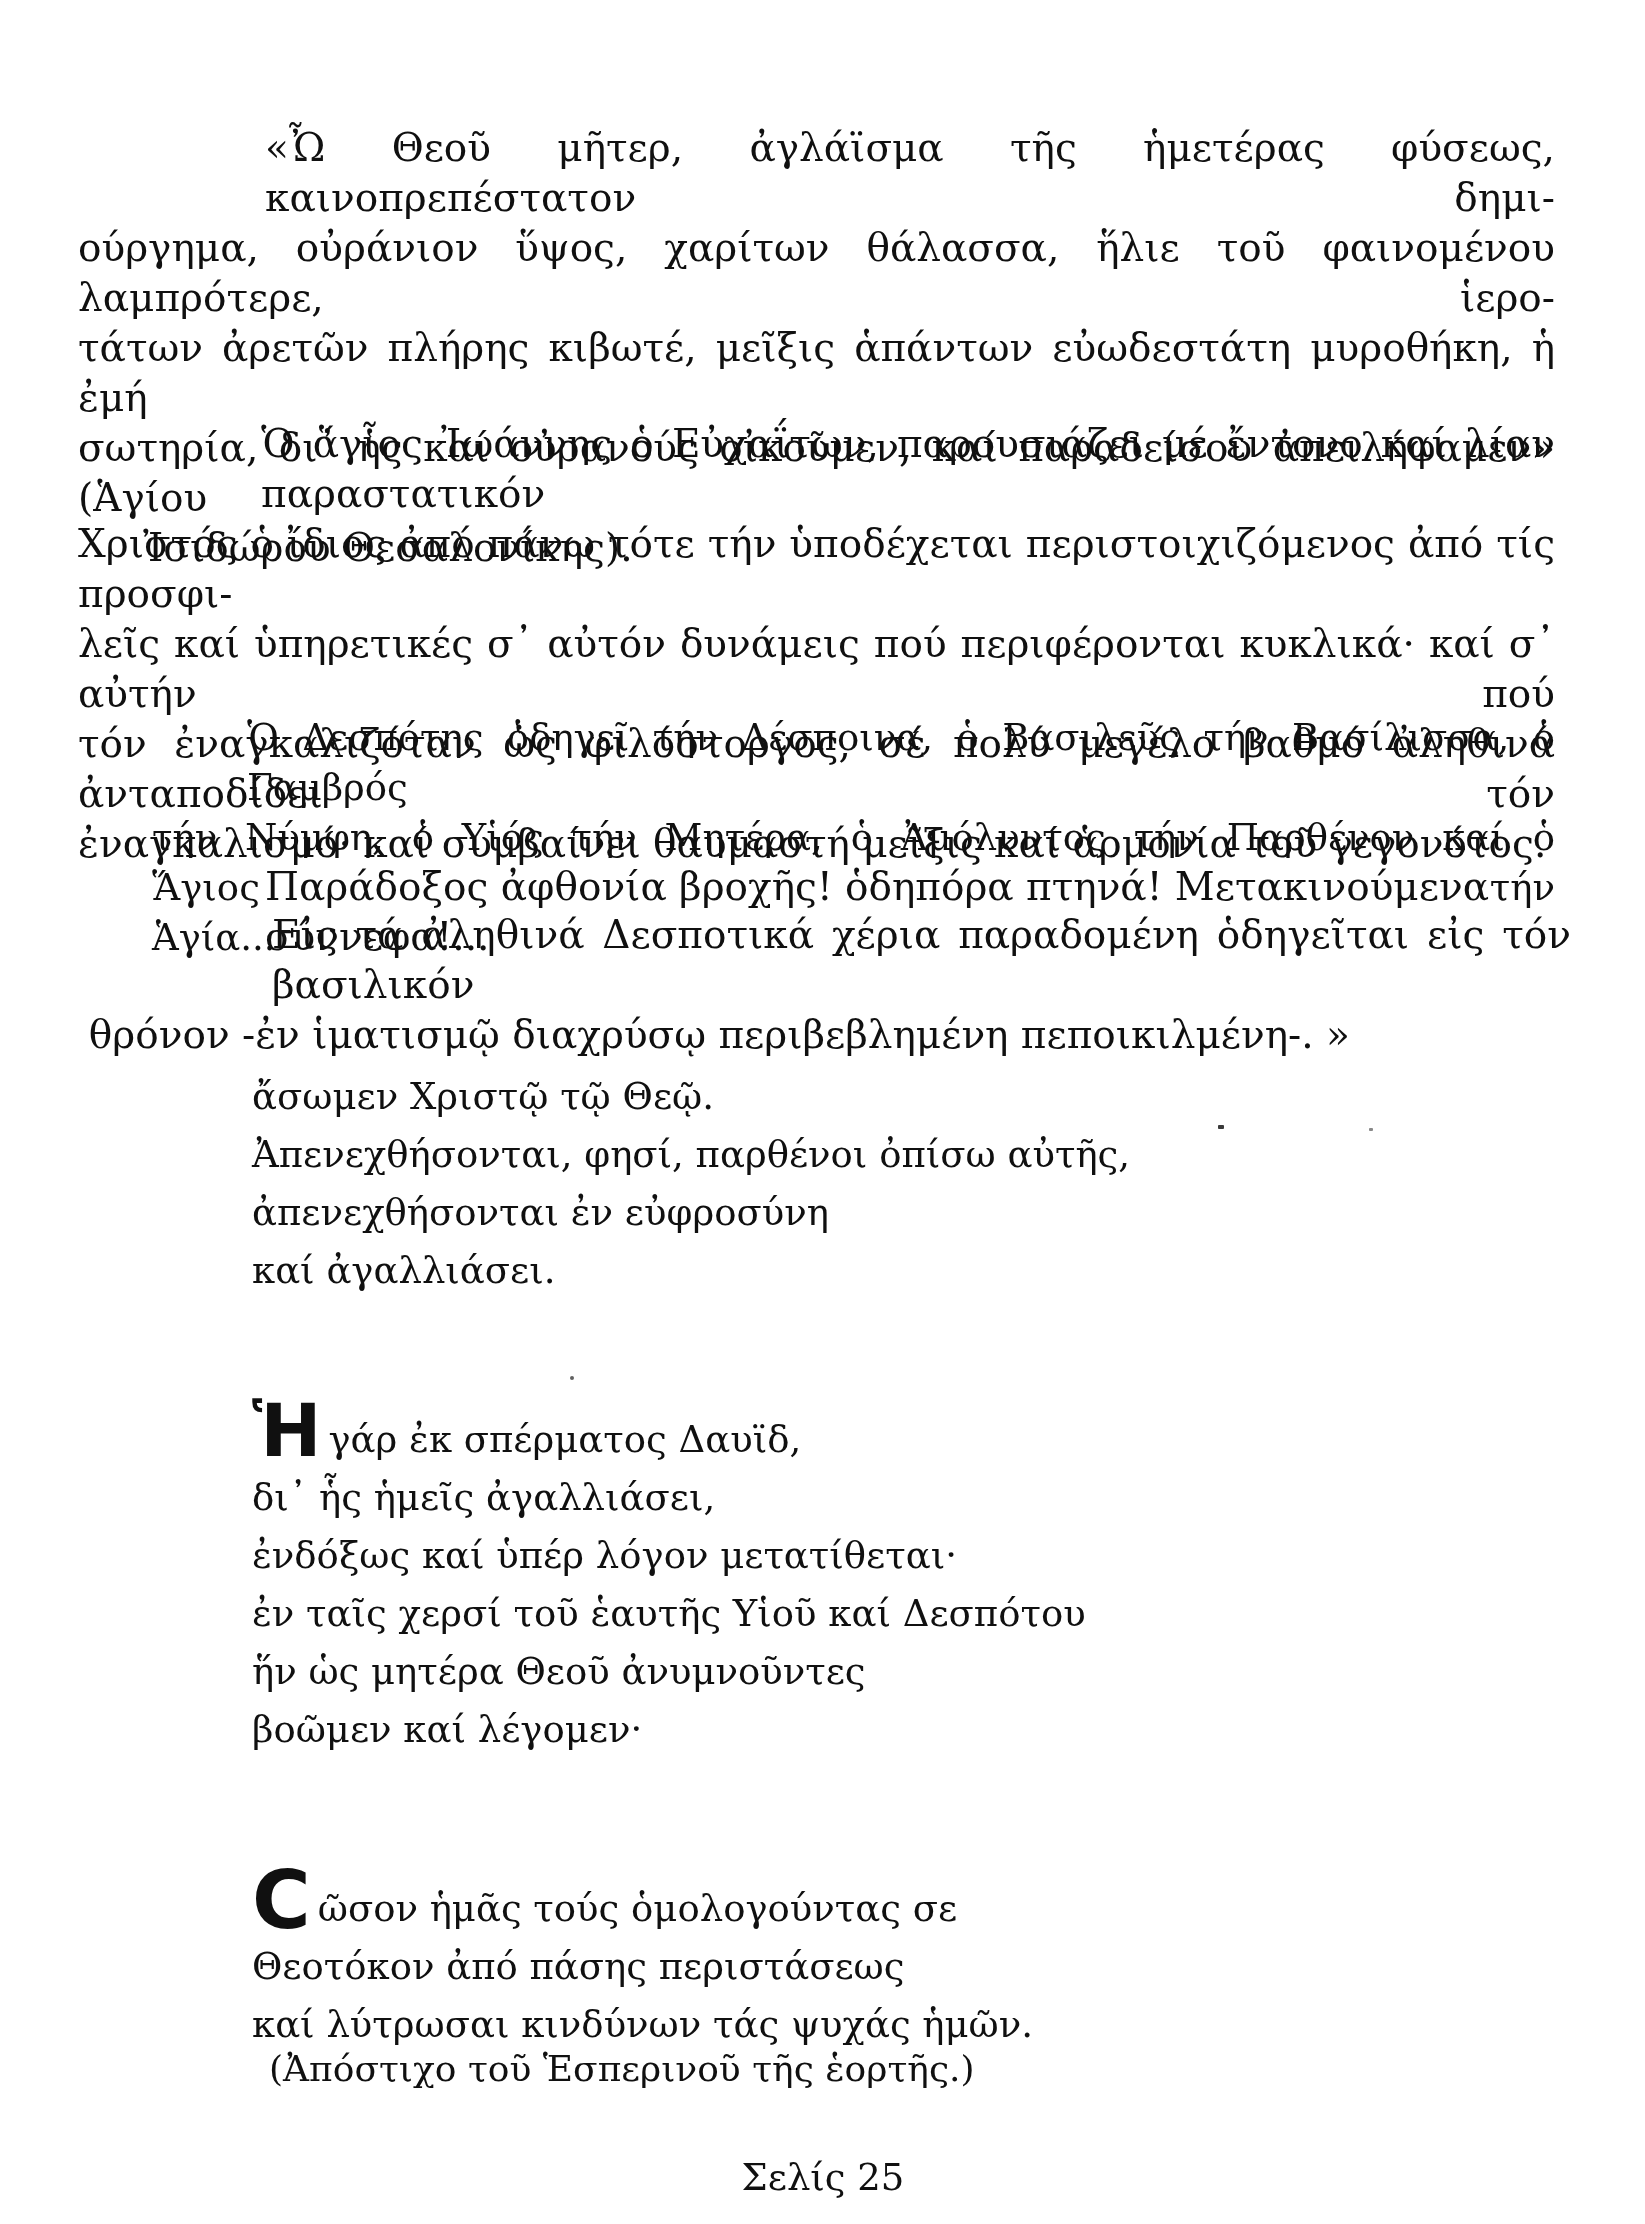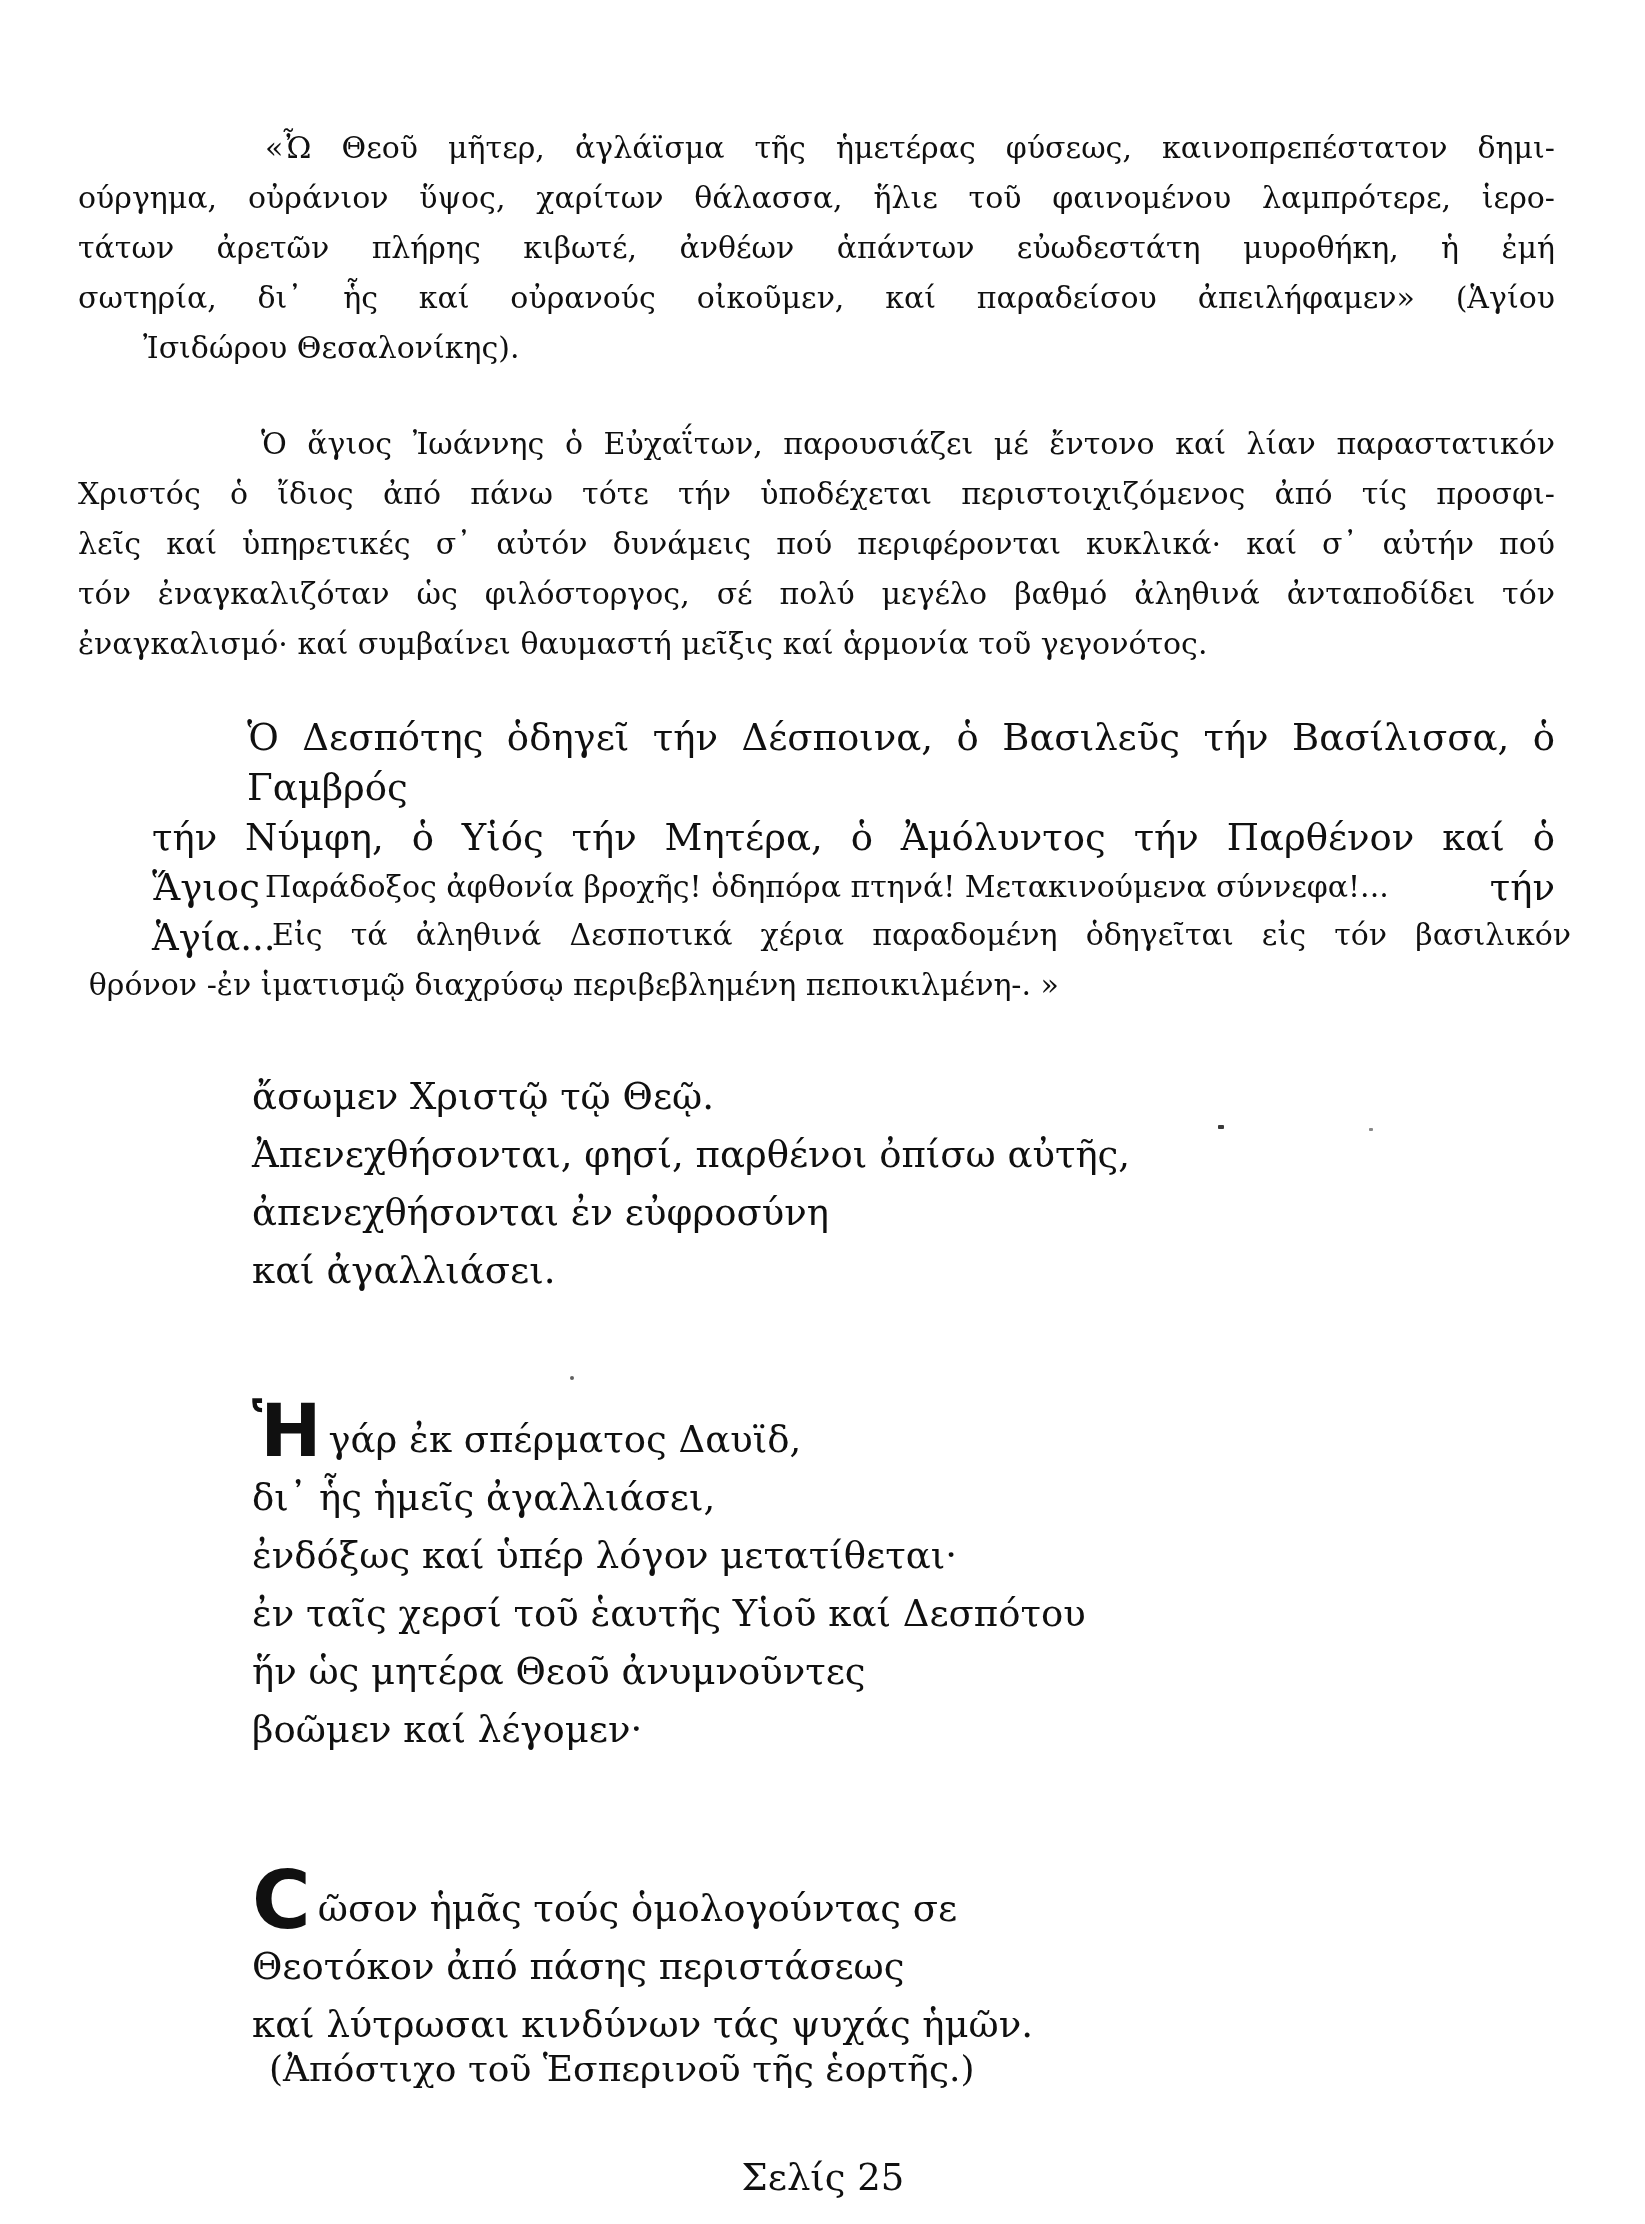--- a/index.html
+++ b/index.html
@@ -5,21 +5,21 @@
   html,body{margin:0;padding:0;background:#e8e8e8;}
   .page{
     position:relative;
     width:1646px;height:2225px;
     background:#ffffff;
     color:#101010;
     font-family:"DejaVu Serif", serif;
     overflow:hidden;
   }
   .block{position:absolute;left:78px;width:1477px;}
-  .bl{font-size:30px;line-height:50px;}
+  .bl{font-size:39px;line-height:50px;}
   .j{text-align:justify;text-align-last:justify;}
   
   .i215{padding-left:187px;}
   .i210{padding-left:183px;}
   .i195{padding-left:169px;}
   .i205{padding-left:178px;}
   .i75{padding-left:65px;}
   .i85{padding-left:74px;}
   .out5{margin-left:-5.2px;}
   
@@ -47,21 +47,21 @@
   .speck.s3{left:570px;top:1376px;width:4.3px;height:4.3px;border-radius:50%;opacity:.8;}
 </style>
 </head>
 <body>
 
 <div class="page">
 
   <div class="block" style="top:123px;">
     <div class="bl j i215">«Ὦ Θεοῦ μῆτερ, ἀγλάϊσμα τῆς ἡμετέρας φύσεως, καινοπρεπέστατον δημι-</div>
     <div class="bl j">ούργημα, οὐράνιον ὕψος, χαρίτων θάλασσα, ἥλιε τοῦ φαινομένου λαμπρότερε, ἱερο-</div>
-    <div class="bl j">τάτων ἀρετῶν πλήρης κιβωτέ, ἀνθέων ἁπάντων εὐωδεστάτη μυροθήκη, ἡ ἐμή</div>
+    <div class="bl j">τάτων ἀρετῶν πλήρης κιβωτέ, μεῖξις ἁπάντων εὐωδεστάτη μυροθήκη, ἡ ἐμή</div>
     <div class="bl j">σωτηρία, δι᾿ ἧς καί οὐρανούς οἰκοῦμεν, καί παραδείσου ἀπειλήφαμεν» (Ἁγίου</div>
     <div class="bl i75">Ἰσιδώρου Θεσαλονίκης).</div>
   </div>
 
   <div class="block" style="top:419px;">
     <div class="bl j i210">Ὁ ἅγιος Ἰωάννης ὁ Εὐχαΐτων, παρουσιάζει μέ ἔντονο καί λίαν παραστατικόν</div>
     <div class="bl j">Χριστός ὁ ἴδιος ἀπό πάνω τότε τήν ὑποδέχεται περιστοιχιζόμενος ἀπό τίς προσφι-</div>
     <div class="bl j">λεῖς καί ὑπηρετικές σ᾿ αὐτόν δυνάμεις πού περιφέρονται κυκλικά· καί σ᾿ αὐτήν πού</div>
     <div class="bl j">τόν ἐναγκαλιζόταν ὡς φιλόστοργος, σέ πολύ μεγέλο βαθμό ἀληθινά ἀνταποδίδει τόν</div>
     <div class="bl">ἐναγκαλισμό· καί συμβαίνει θαυμαστή μεῖξις καί ἁρμονία τοῦ γεγονότος.</div>

